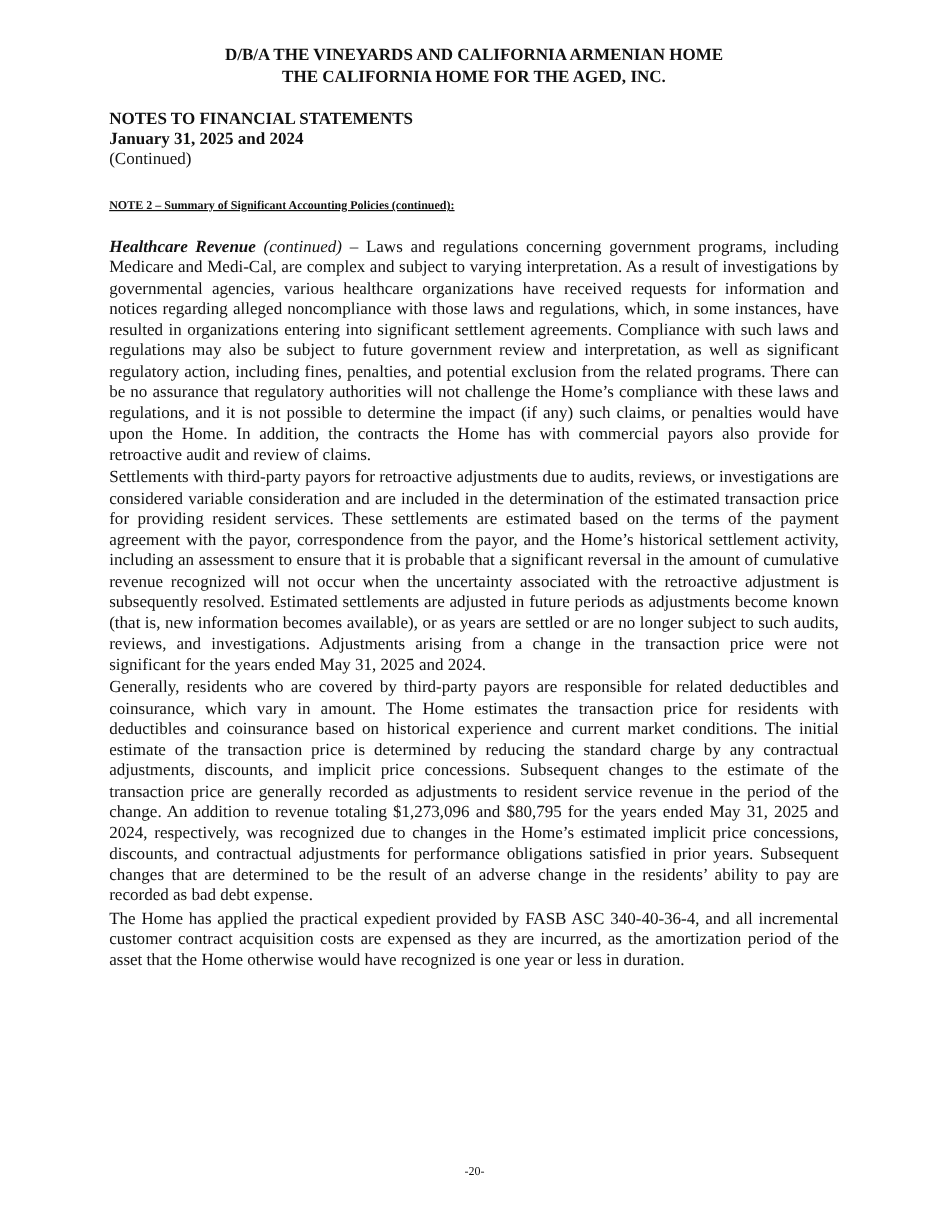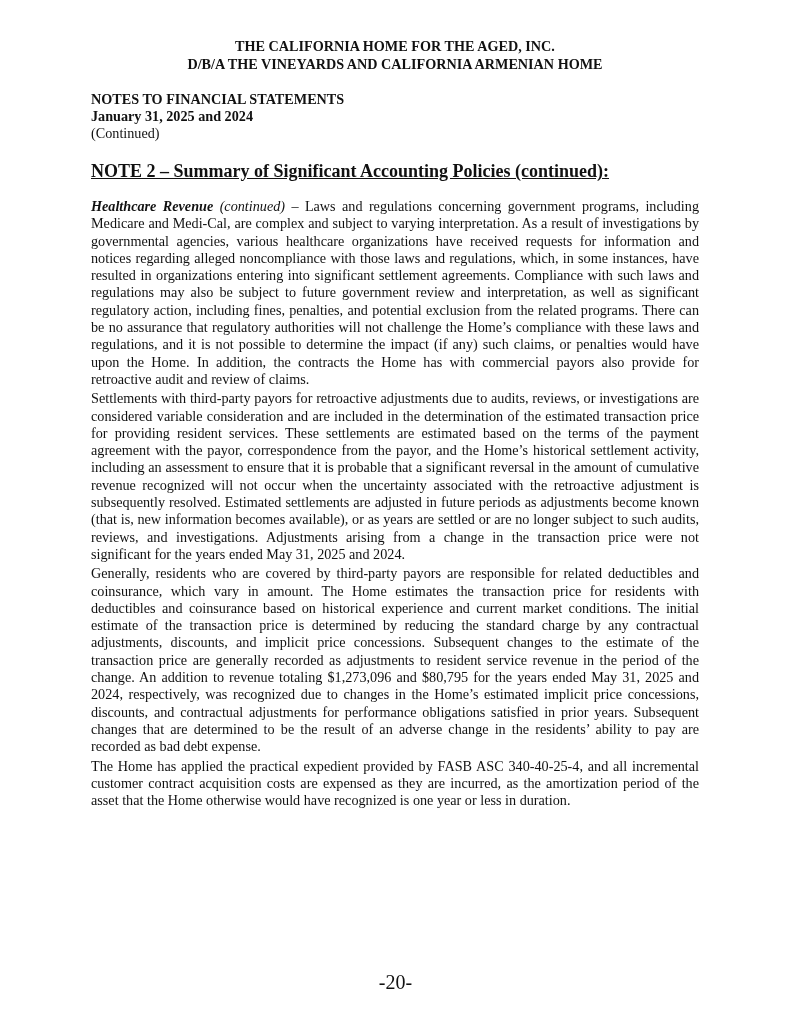--- a/index.html
+++ b/index.html
@@ -25,66 +25,66 @@
     }
     .notes-block {
       margin-top: 18px;
       font-size: 14.2px;
       line-height: 17px;
     }
     .notes-block .bold { font-weight: bold; }
     .section-heading {
       margin-top: 21px;
       font-weight: bold;
-      font-size: 18px;
+      font-size: 10px;
       text-decoration: underline;
       line-height: 17px;
     }
     .para {
       margin-top: 2px;
       font-size: 14.2px;
       line-height: 17.3px;
       text-align: justify;
     }
     .para.first { margin-top: 18px; }
     .para-lead { font-weight: bold; font-style: italic; margin-top: 38px; }
     .para-lead-note { font-style: italic; }
     .page-number {
       position: absolute;
       left: 0;
       width: 791px;
       top: 971px;
       text-align: center;
-      font-size: 20px;
+      font-size: 10px;
       font-family: "Liberation Serif", "DejaVu Serif", serif;
     }
   </style>
 </head>
 <body>
 
 <div class="page">
   <div class="header-block">
+    <div>D/B/A THE VINEYARDS AND CALIFORNIA ARMENIAN HOME</div>
     <div>THE CALIFORNIA HOME FOR THE AGED, INC.</div>
-    <div>D/B/A THE VINEYARDS AND CALIFORNIA ARMENIAN HOME</div>
   </div>
 
   <div class="notes-block">
     <div class="bold">NOTES TO FINANCIAL STATEMENTS</div>
     <div class="bold">January 31, 2025 and 2024</div>
     <div>(Continued)</div>
   </div>
 
   <div class="section-heading">NOTE 2 – Summary of Significant Accounting Policies (continued):</div>
 
   <p class="para first" style="margin-bottom:0;">
     <span class="para-lead">Healthcare Revenue</span>
     <span class="para-lead-note">(continued)</span><span> – Laws and regulations concerning government programs, including Medicare and Medi-Cal, are complex and subject to varying interpretation. As a result of investigations by governmental agencies, various healthcare organizations have received requests for information and notices regarding alleged noncompliance with those laws and regulations, which, in some instances, have resulted in organizations entering into significant settlement agreements. Compliance with such laws and regulations may also be subject to future government review and interpretation, as well as significant regulatory action, including fines, penalties, and potential exclusion from the related programs. There can be no assurance that regulatory authorities will not challenge the Home’s compliance with these laws and regulations, and it is not possible to determine the impact (if any) such claims, or penalties would have upon the Home. In addition, the contracts the Home has with commercial payors also provide for retroactive audit and review of claims.</span>
   </p>
 
   <p class="para" style="margin-bottom:0;">Settlements with third-party payors for retroactive adjustments due to audits, reviews, or investigations are considered variable consideration and are included in the determination of the estimated transaction price for providing resident services. These settlements are estimated based on the terms of the payment agreement with the payor, correspondence from the payor, and the Home’s historical settlement activity, including an assessment to ensure that it is probable that a significant reversal in the amount of cumulative revenue recognized will not occur when the uncertainty associated with the retroactive adjustment is subsequently resolved. Estimated settlements are adjusted in future periods as adjustments become known (that is, new information becomes available), or as years are settled or are no longer subject to such audits, reviews, and investigations. Adjustments arising from a change in the transaction price were not significant for the years ended May 31, 2025 and 2024.</p>
 
   <p class="para" style="margin-bottom:0;">Generally, residents who are covered by third-party payors are responsible for related deductibles and coinsurance, which vary in amount. The Home estimates the transaction price for residents with deductibles and coinsurance based on historical experience and current market conditions. The initial estimate of the transaction price is determined by reducing the standard charge by any contractual adjustments, discounts, and implicit price concessions. Subsequent changes to the estimate of the transaction price are generally recorded as adjustments to resident service revenue in the period of the change. An addition to revenue totaling $1,273,096 and $80,795 for the years ended May 31, 2025 and 2024, respectively, was recognized due to changes in the Home’s estimated implicit price concessions, discounts, and contractual adjustments for performance obligations satisfied in prior years. Subsequent changes that are determined to be the result of an adverse change in the residents’ ability to pay are recorded as bad debt expense.</p>
 
 
-  <p class="para" style="margin-bottom:0;">The Home has applied the practical expedient provided by FASB ASC 340-40-25-4, and all incremental customer contract acquisition costs are expensed as they are incurred, as the amortization period of the asset that the Home otherwise would have recognized is one year or less in duration.</p>
+  <p class="para" style="margin-bottom:0;">The Home has applied the practical expedient provided by FASB ASC 340-40-36-4, and all incremental customer contract acquisition costs are expensed as they are incurred, as the amortization period of the asset that the Home otherwise would have recognized is one year or less in duration.</p>
 </div>
 
 <div class="page-number">-20-</div>
 
 </body></html>

